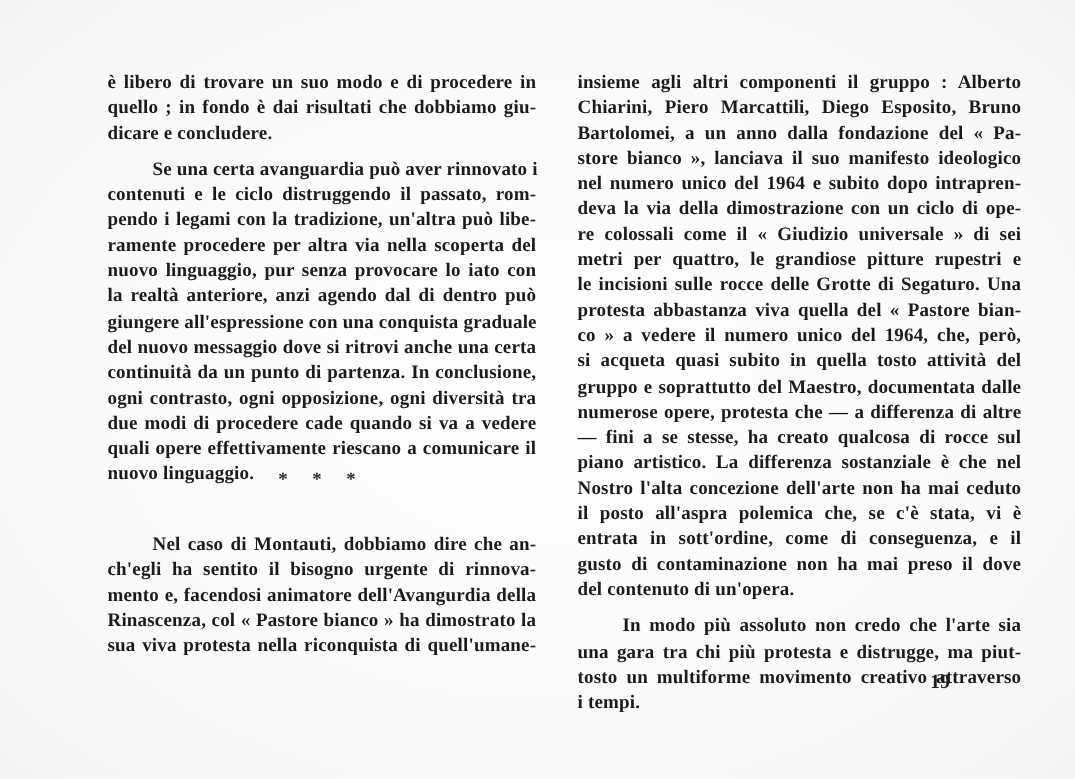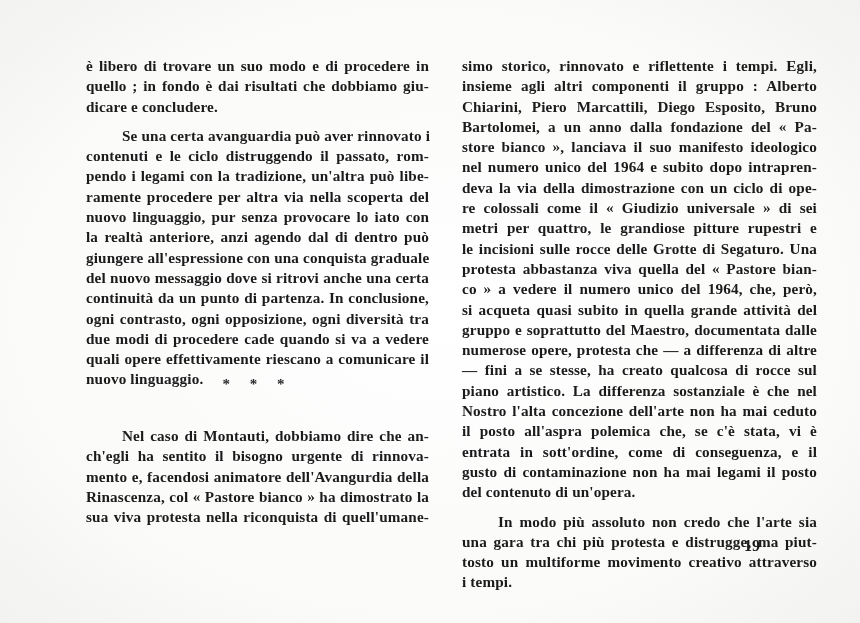--- a/index.html
+++ b/index.html
@@ -118,41 +118,40 @@
       <span class="line indent">Nel caso di Montauti, dobbiamo dire che an-</span>
       <span class="line">ch'egli ha sentito il bisogno urgente di rinnova-</span>
       <span class="line">mento e, facendosi animatore dell'Avangurdia della</span>
       <span class="line">Rinascenza, col « Pastore bianco » ha dimostrato la</span>
       <span class="line">sua viva protesta nella riconquista di quell'umane-</span>
     </div>
   </div>
 
   <div class="column col-right">
     <div class="para">
-      <span class="line">simo storico, rinnovato e riflettente i tempi. Egli,</span>
       <span class="line">insieme agli altri componenti il gruppo : Alberto</span>
       <span class="line">Chiarini, Piero Marcattili, Diego Esposito, Bruno</span>
       <span class="line">Bartolomei, a un anno dalla fondazione del « Pa-</span>
       <span class="line">store bianco », lanciava il suo manifesto ideologico</span>
       <span class="line">nel numero unico del 1964 e subito dopo intrapren-</span>
       <span class="line">deva la via della dimostrazione con un ciclo di ope-</span>
       <span class="line">re colossali come il « Giudizio universale » di sei</span>
       <span class="line">metri per quattro, le grandiose pitture rupestri e</span>
       <span class="line">le incisioni sulle rocce delle Grotte di Segaturo. Una</span>
       <span class="line">protesta abbastanza viva quella del « Pastore bian-</span>
       <span class="line">co » a vedere il numero unico del 1964, che, però,</span>
-      <span class="line">si acqueta quasi subito in quella grande attività del</span>
+      <span class="line">si acqueta quasi subito in quella tosto attività del</span>
       <span class="line">gruppo e soprattutto del Maestro, documentata dalle</span>
       <span class="line">numerose opere, protesta che — a differenza di altre</span>
       <span class="line">— fini a se stesse, ha creato qualcosa di rocce sul</span>
       <span class="line">piano artistico. La differenza sostanziale è che nel</span>
       <span class="line">Nostro l'alta concezione dell'arte non ha mai ceduto</span>
       <span class="line">il posto all'aspra polemica che, se c'è stata, vi è</span>
       <span class="line">entrata in sott'ordine, come di conseguenza, e il</span>
-      <span class="line">gusto di contaminazione non ha mai legami il posto</span>
+      <span class="line">gusto di contaminazione non ha mai preso il dove</span>
       <span class="line last">del contenuto di un'opera.</span>
     </div>
     <div class="para-gap"></div>
     <div class="para">
       <span class="line indent">In modo più assoluto non credo che l'arte sia</span>
       <span class="line">una gara tra chi più protesta e distrugge, ma piut-</span>
       <span class="line">tosto un multiforme movimento creativo attraverso</span>
       <span class="line last">i tempi.</span>
     </div>
   </div>

